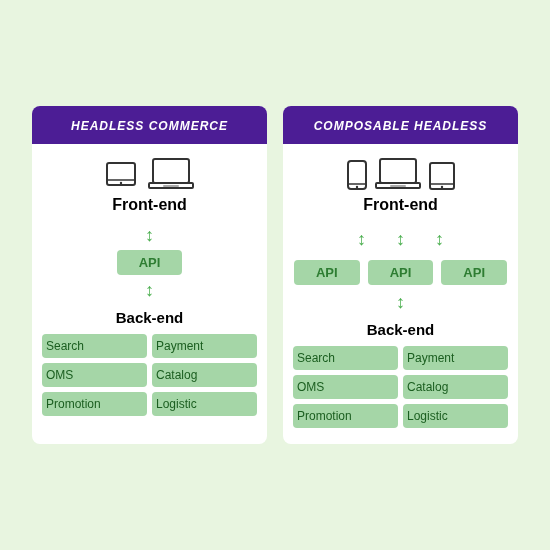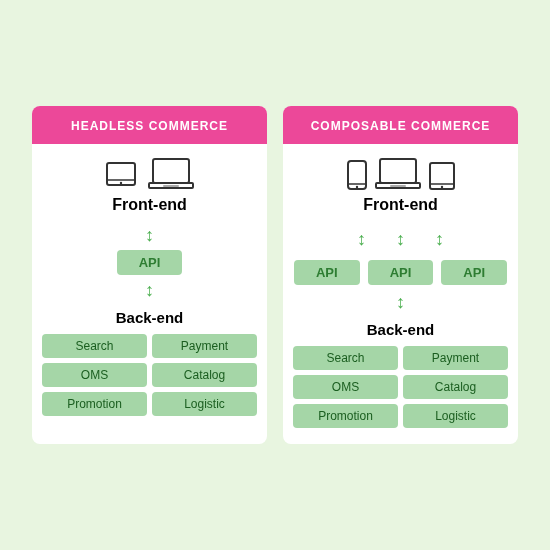--- a/index.html
+++ b/index.html
@@ -20,25 +20,26 @@
     .card {
       background: white;
       border-radius: 8px;
       width: 235px;
       padding: 0 0 16px 0;
       display: flex;
       flex-direction: column;
       align-items: center;
     }
     .card-header {
-      background: #ec4899;
+      background: #4c1d95;
       width: 100%;
       border-radius: 8px 8px 0 0;
       padding: 10px;
       text-align: center;
+      font-style: italic;
     }
     .card-header span {
       color: white;
       font-weight: bold;
       font-size: 12px;
       letter-spacing: 1px;
     }
     .card-body {
       display: flex;
       flex-direction: column;
@@ -78,21 +79,21 @@
     .service-grid {
       display: grid;
       grid-template-columns: 1fr 1fr;
       gap: 5px;
       width: 100%;
       padding: 0 10px;
     }
     .service-tag {
       background: #a5d6a7;
       border-radius: 4px;
-      text-align: center;
+      text-align: left;
       padding: 5px 4px;
       font-size: 12px;
       color: #1b5e20;
       font-weight: 500;
     }
     
     .v-arrow {
       display: flex;
       flex-direction: column;
       align-items: center;
@@ -157,21 +158,21 @@
       <div class="service-tag">Payment</div>
       <div class="service-tag">OMS</div>
       <div class="service-tag">Catalog</div>
       <div class="service-tag">Promotion</div>
       <div class="service-tag">Logistic</div>
     </div>
   </div>
 
   <div class="card">
     <div class="card-header">
-      <span>COMPOSABLE COMMERCE</span>
+      <span>COMPOSABLE HEADLESS</span>
     </div>
     <div class="card-body">
 
       <div class="device-icons triple">
 
         <svg width="20" height="30" viewBox="0 0 20 30">
           <rect x="1" y="1" width="18" height="28" rx="3" ry="3" fill="none" stroke="#333" stroke-width="2"></rect>
           <line x1="1" y1="24" x2="19" y2="24" stroke="#333" stroke-width="1.5"></line>
           <circle cx="10" cy="27" r="1.2" fill="#333"></circle>
         </svg>

